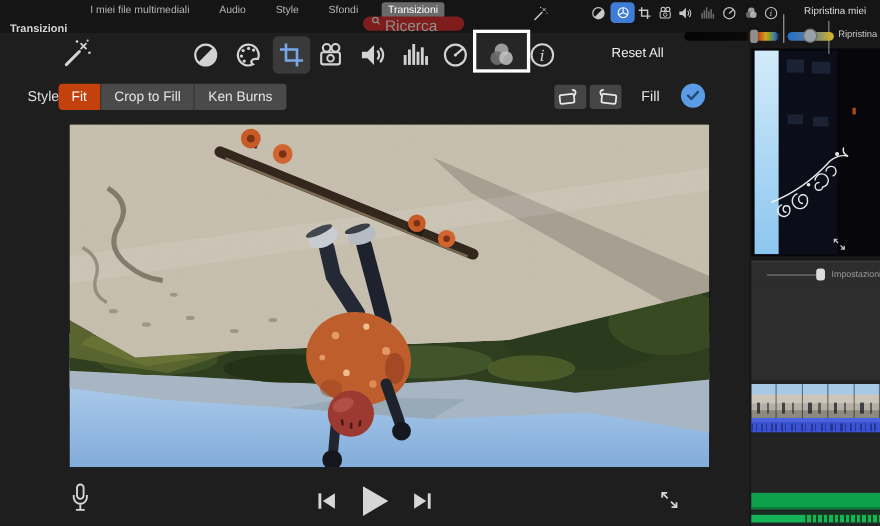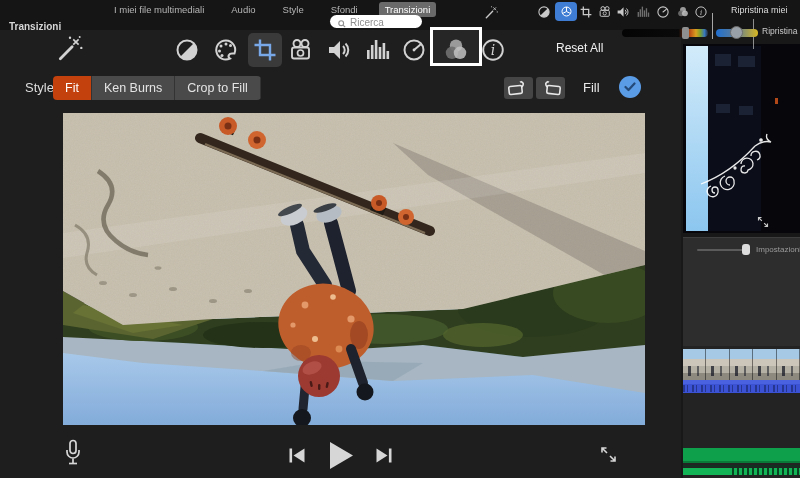--- a/index.html
+++ b/index.html
@@ -3,26 +3,26 @@
 <meta charset="utf-8">
 <style>
   *{margin:0;padding:0;box-sizing:border-box}
   html,body{width:800px;height:478px;background:#181818;overflow:hidden}
   body{font-family:"Liberation Sans",sans-serif;position:relative;color:#ddd}
   .abs{position:absolute}
   svg{display:block}
 
   
   .top-strip{position:absolute;left:0;top:0;width:800px;height:30px;background:#151515;z-index:1}
-  .media-tabs{position:absolute;left:108px;top:2px;display:flex;align-items:flex-start;gap:15px;height:15px}
+  .media-tabs{position:absolute;left:76px;top:2px;display:flex;align-items:flex-start;gap:15px;height:15px}
   .tab{font-size:9.5px;color:#b5b5b5;white-space:nowrap;padding:2px 6px;border-radius:3px}
   .tab.sel{background:#6a6a6a;color:#fff}
   .browser-title{position:absolute;left:9px;top:21px;font-size:10px;color:#d6d6d6;font-weight:bold}
-  .search-box{position:absolute;left:330px;top:15px;width:92px;height:13px;background:#ffffff;border-radius:7px;
-      display:flex;align-items:flex-end;gap:4px;padding:0 8px;color:#8f8f8f;font-size:10px}
+  .search-box{position:absolute;left:330px;top:15px;width:92px;height:13px;background:#7f1d1d;border-radius:7px;
+      display:flex;align-items:flex-start;gap:4px;padding:0 8px;color:#8f8f8f;font-size:14px}
   .mini-toolbar{position:absolute;left:0;top:0;width:800px;height:25px;color:#c9c9c9}
   .mini-ic{position:absolute;top:5px}
   .mini-pill{position:absolute;left:555px;top:2px;width:22px;height:19px;background:#3f7dd4;border-radius:4px}
   .rip-tutto{position:absolute;left:731px;top:5px;font-size:9px;color:#dcdcdc;white-space:nowrap}
 
   
   .cb-slider1{position:absolute;left:622px;top:29px;width:86px;height:8px;border-radius:4px;z-index:4;
       background:linear-gradient(90deg,#040404 0%,#0a0a0a 66%,#6e2a0e 73%,#c05818 80%,#d8a020 86%,#7ea02c 91%,#3878c0 96%,#252b3a 100%)}
   .cb-handle1{position:absolute;left:682px;top:27px;width:7px;height:12px;background:#8f8f8f;border-radius:2px;z-index:5}
   .cb-slider2{position:absolute;left:716px;top:29px;width:42px;height:8px;border-radius:4px;z-index:4;
@@ -291,22 +291,22 @@
     <svg class="tb-ic" style="left:480px" width="26" height="26" viewBox="0 0 26 26">
         <circle cx="13" cy="13" r="9.8" fill="none" stroke="currentColor" stroke-width="1.9"></circle>
         <text x="13" y="18.2" text-anchor="middle" font-family="DejaVu Serif, serif" font-style="italic" font-size="14" fill="currentColor">i</text>
       </svg>
 
     <span class="reset-all">Reset All</span>
 
     <span class="style-label">Style:</span>
     <div class="seg">
       <button class="sel">Fit</button>
+      <button>Crop to Fill</button>
       <button>Ken Burns</button>
-      <button>Crop to Fill</button>
     </div>
     <button class="rot-btn" style="left:504px">
       <svg width="23" height="16" viewBox="0 0 23 16">
           <rect x="2" y="6" width="13" height="8" rx="1.5" fill="none" stroke="currentColor" stroke-width="1.6" transform="rotate(-6 8 10)"></rect>
           <path d="M15 7 q3 -4 -1 -5.5" fill="none" stroke="currentColor" stroke-width="1.6"></path>
           <path d="M12.5 1 l2.2 0.4 -0.6 2.2 Z" fill="currentColor"></path>
         </svg>
     </button>
     <button class="rot-btn" style="left:536px">
       <svg width="23" height="16" viewBox="0 0 23 16">

